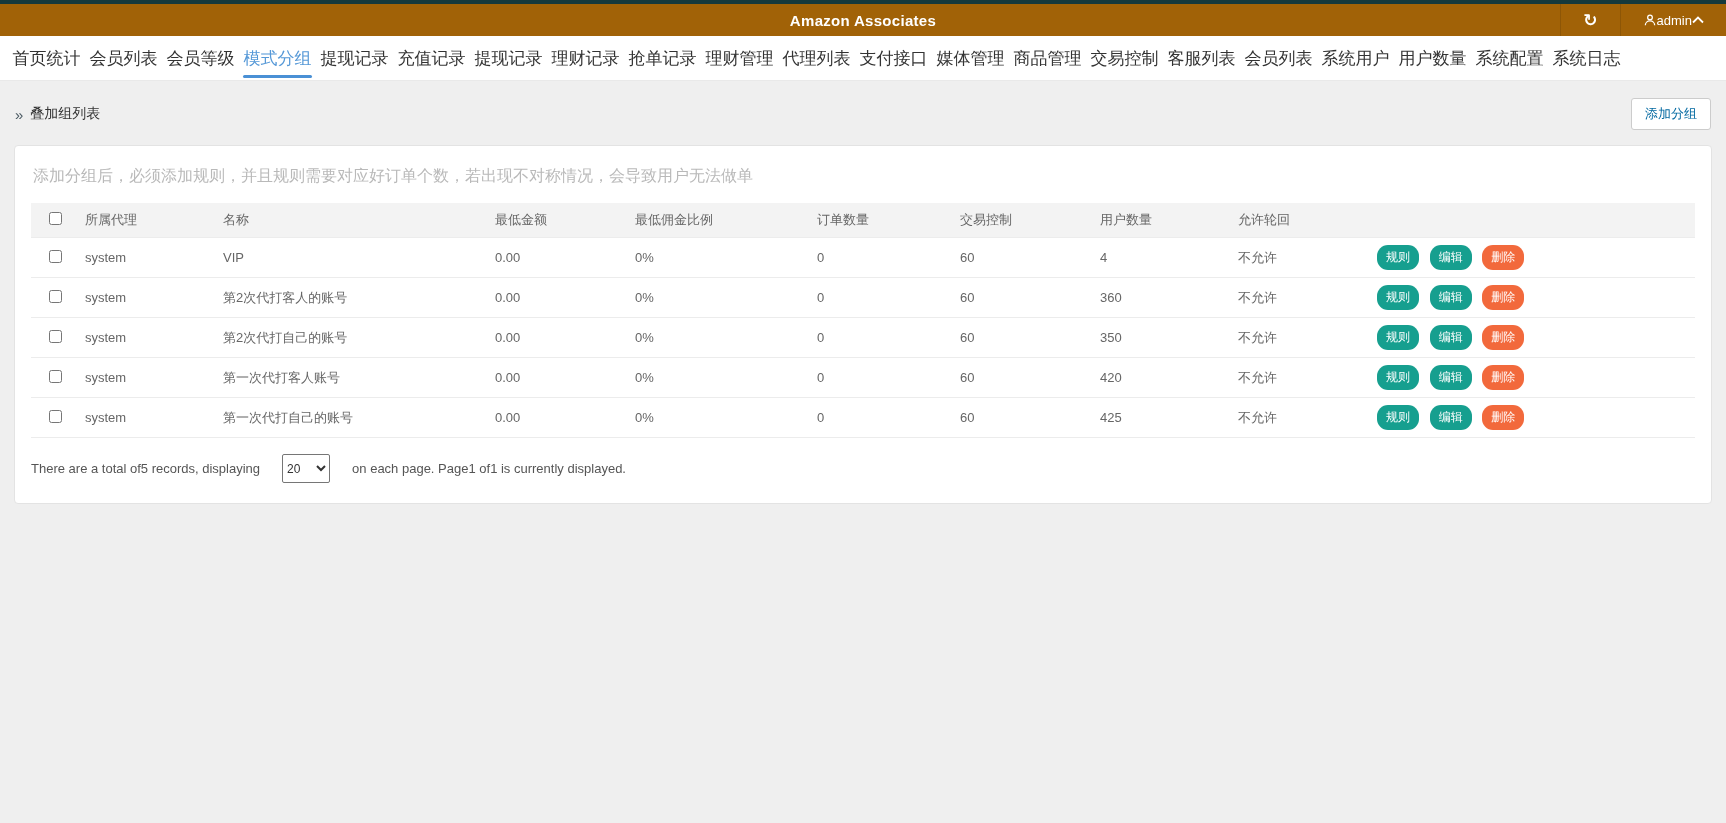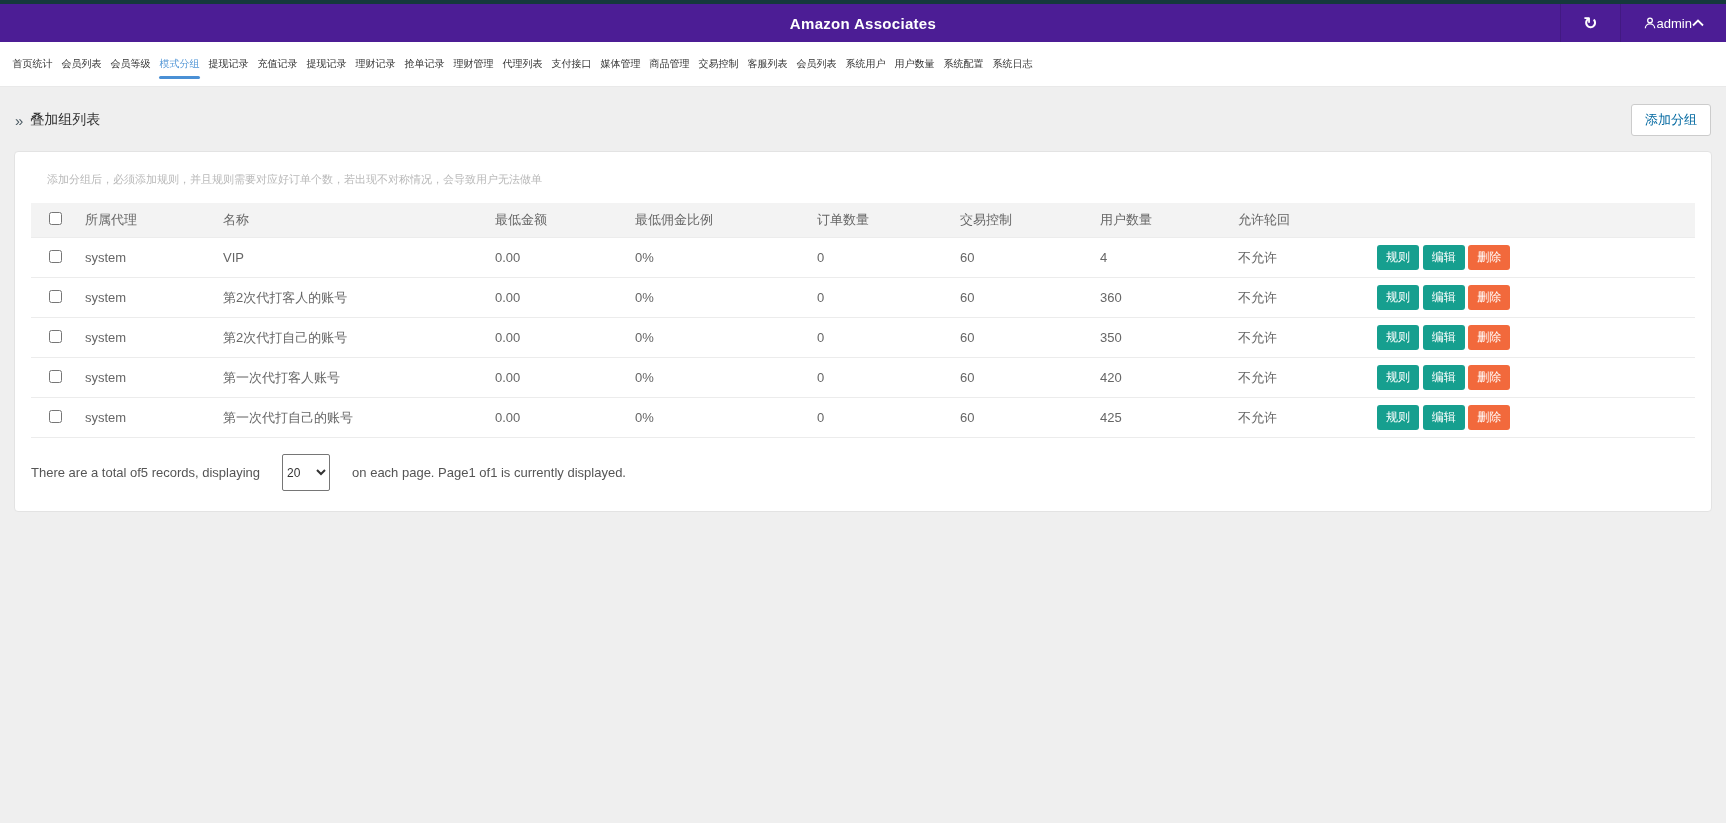--- a/index.html
+++ b/index.html
@@ -8,21 +8,21 @@
     font-family: "Liberation Sans", "DejaVu Sans", sans-serif;
     background:#efefef;
     color:#333;
     font-size:13px;
   }
   
   .top-strip { height:4px; background:#15393c; }
 
   
   .appbar {
-    position:relative; height:38px; background:#4c1d95;
+    position:relative; height:32px; background:#a16207;
     display:flex; align-items:center; justify-content:flex-end;
   }
   .appbar-title {
     position:absolute; left:50%; top:50%; transform:translate(-50%,-50%);
     color:#ffffff; font-weight:bold; font-size:15px; letter-spacing:.3px;
     white-space:nowrap;
   }
   .appbar-right { display:flex; align-items:stretch; height:100%; }
   .appbar-ctl {
     display:flex; align-items:center; padding:0 22px; color:#fff;
@@ -31,21 +31,21 @@
   .refresh-glyph { font-size:17px; font-weight:bold; line-height:1; }
   .user-ctl { gap:0; font-size:13px; }
   .user-ctl svg { display:block; }
 
   
   .nav {
     background:#ffffff; border-bottom:1px solid #e9e9e9;
     padding:0 8px; height:45px; display:flex; align-items:center;
   }
   .tab {
-    position:relative; font-size:10px; color:#333; padding:12px 4.5px;
+    position:relative; font-size:17px; color:#333; padding:12px 4.5px;
     white-space:nowrap; cursor:pointer;
   }
   .tab.active { color:#5598d7; }
   .tab.active::after {
     content:""; position:absolute; left:4px; right:4px; bottom:4px;
     height:3px; background:#4a90d5; border-radius:2px;
   }
 
   
   .crumb-row {
@@ -58,51 +58,51 @@
     background:#fff; border:1px solid #ccc; border-radius:3px;
     color:#0369a1; font-size:13px; padding:6px 13px; cursor:pointer;
     font-family:inherit;
   }
 
   
   .panel {
     margin:0 14px; background:#fff; border:1px solid #e3e3e3;
     border-radius:4px; padding:14px 16px 20px 16px;
   }
-  .hint { color:#b9b9b9; font-size:11px; margin:6px 0 16px 16px;font-family:Liberation Serif, serif; }
+  .hint { color:#b9b9b9; font-size:16px; margin:6px 0 16px 2px;font-family:Liberation Serif, serif; }
 
   table { width:100%; border-collapse:collapse; table-layout:fixed; }
   thead tr { background:#f3f3f3; }
   th {
     font-weight:normal; color:#666; font-size:13px; text-align:left;
     padding:8px 6px; white-space:nowrap;
   }
   td {
     color:#666; font-size:13px; padding:0 6px; height:40px;
     white-space:nowrap; overflow:hidden;
   }
   tbody tr { border-bottom:1px solid #ececec; background:#fff; }
   tbody tr:first-child { border-top:1px solid #ececec; }
   .cb-cell { text-align:center; }
   input[type="checkbox"] { width:13px; height:13px; cursor:pointer; }
 
   .btn {
-    display:inline-block; border:none; border-radius:3px; color:#fff;
-    font-size:12px; padding:5px 9px; cursor:pointer;
+    display:inline-block; border:none; border-radius:11px; color:#fff;
+    font-size:12px; padding:5px 9px; margin-right:7px; cursor:pointer;
     font-family:inherit; line-height:1.2;
   }
   .btn-teal   { background:#169f8f; }
   .btn-orange { background:#f2693c; }
 
   .pagination {
     margin-top:16px; color:#555; font-size:13px;
     display:flex; align-items:center; gap:20px;
   }
   .pagination select {
-    margin:0 2px; width:48px; height:37px; font-size:12px; color:#333;
+    margin:0 2px; width:48px; height:29px; font-size:12px; color:#333;
     border:1px solid #767676; border-radius:2px; background:#fff;
     font-family:inherit;
   }
 </style>
 </head>
 <body>
 
 <div class="top-strip"></div>
 
 <div class="appbar">

